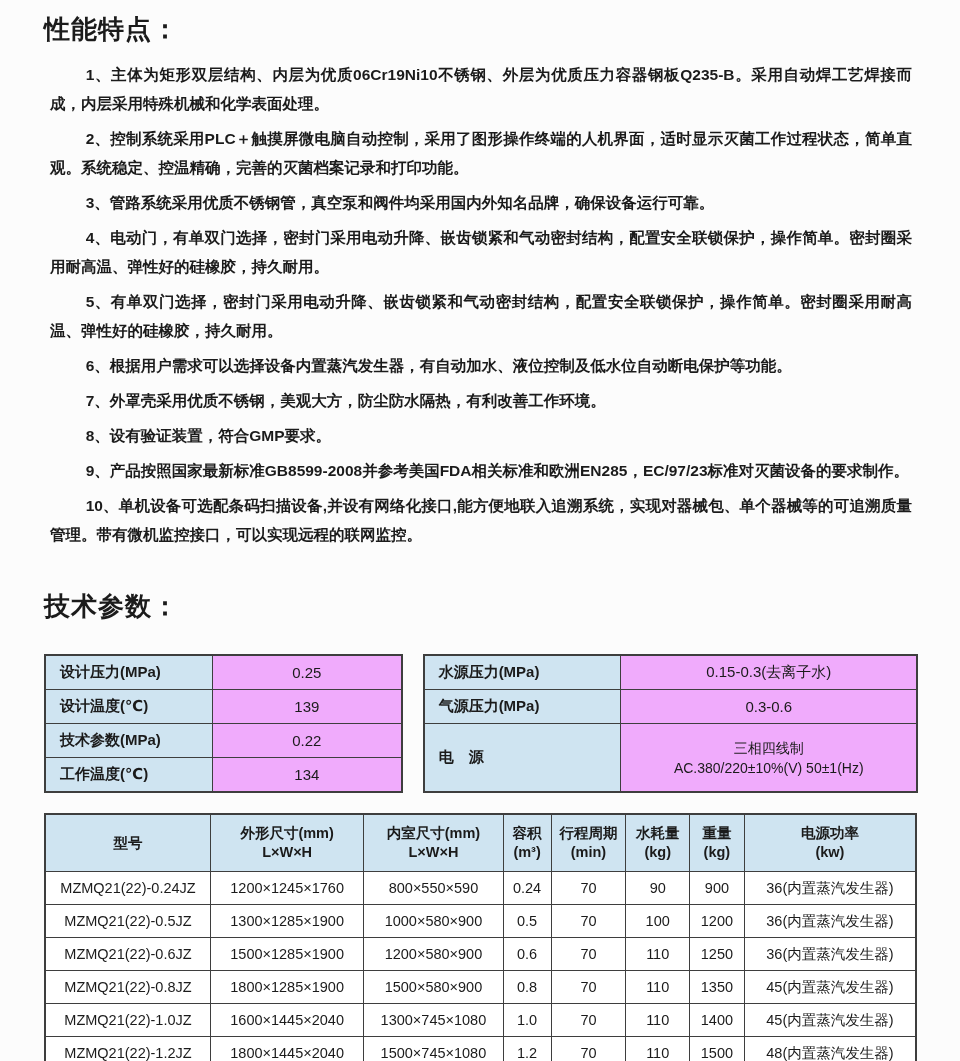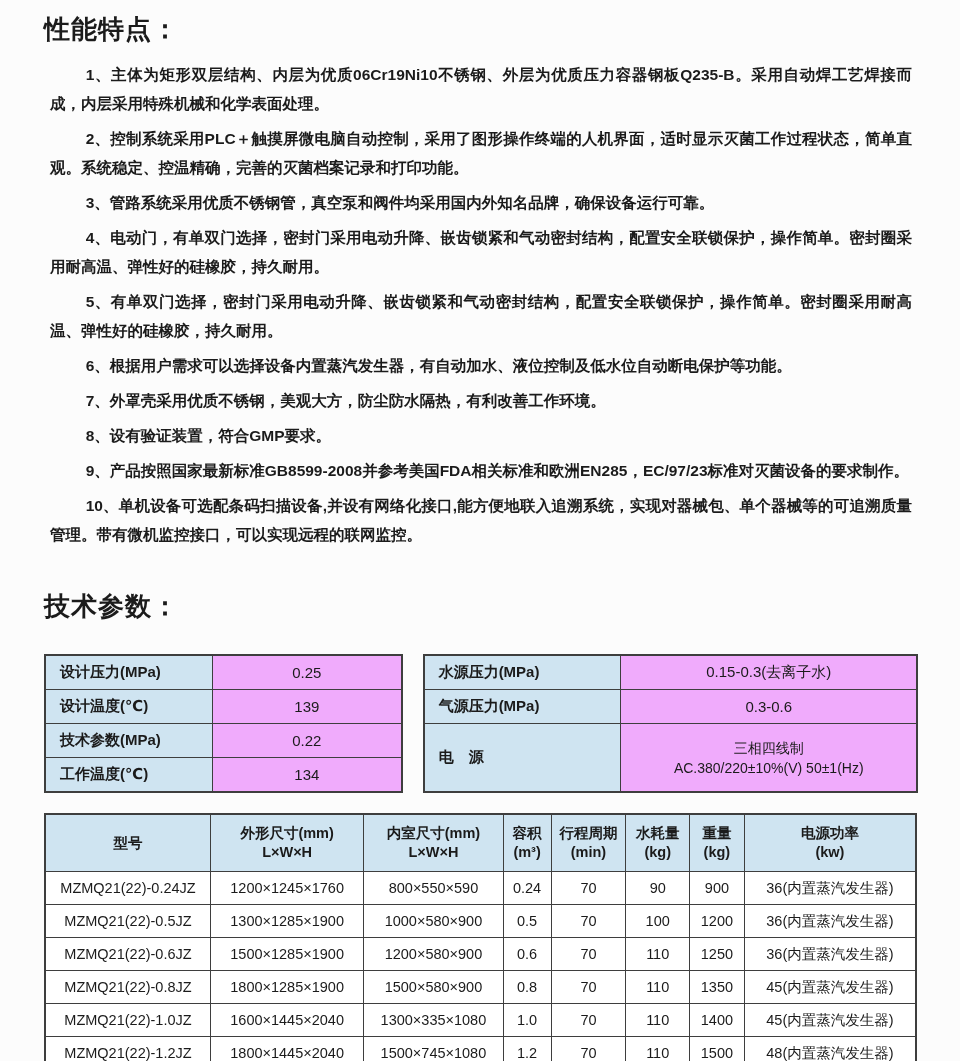--- a/index.html
+++ b/index.html
@@ -259,21 +259,21 @@
           <td>1500×580×900</td>
           <td>0.8</td>
           <td>70</td>
           <td>110</td>
           <td>1350</td>
           <td>45(内置蒸汽发生器)</td>
         </tr>
         <tr>
           <td>MZMQ21(22)-1.0JZ</td>
           <td>1600×1445×2040</td>
-          <td>1300×335×1080</td>
+          <td>1300×745×1080</td>
           <td>1.0</td>
           <td>70</td>
           <td>110</td>
           <td>1400</td>
           <td>45(内置蒸汽发生器)</td>
         </tr>
         <tr>
           <td>MZMQ21(22)-1.2JZ</td>
           <td>1800×1445×2040</td>
           <td>1500×745×1080</td>

